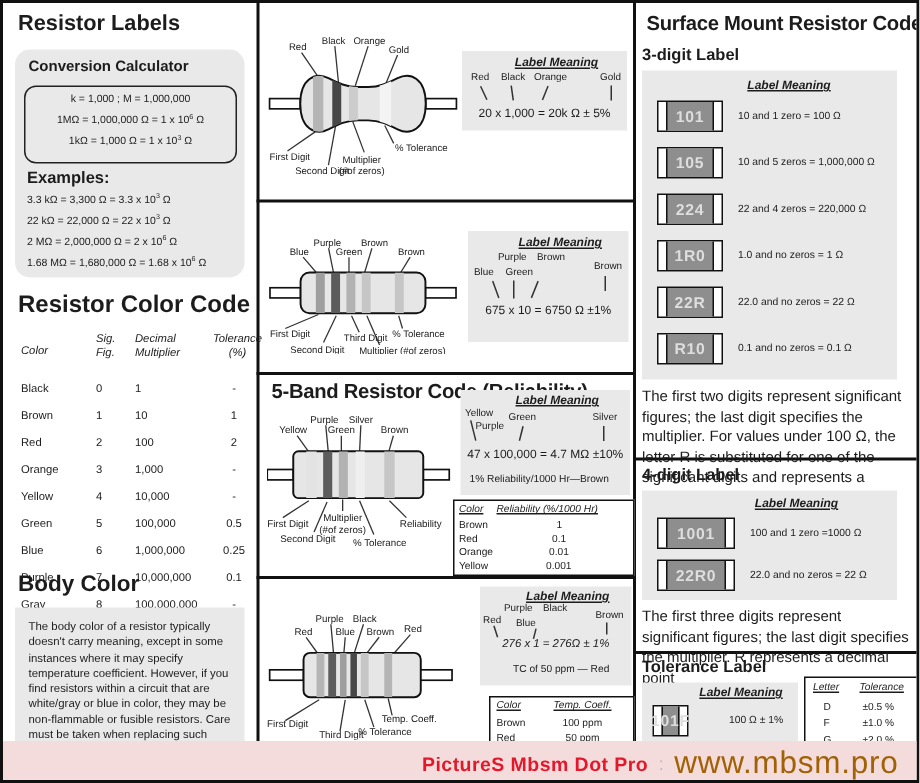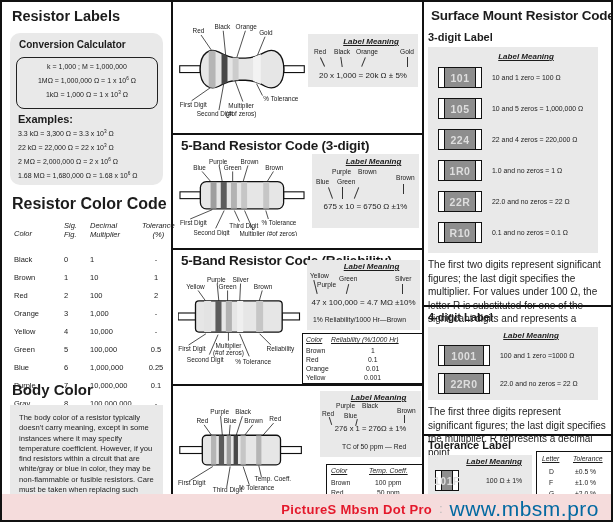--- a/index.html
+++ b/index.html
@@ -134,21 +134,20 @@
     <span class="cname" style="left:26px;top:14px;">Black</span>
     <span class="cname" style="left:48px;top:14px;">Orange</span>
     <span class="cname" style="left:92px;top:14px;">Gold</span>
     <div class="ldr" style="left:14px;top:23px;height:10px;transform:rotate(-25deg);"></div>
     <div class="ldr" style="left:33px;top:23px;height:10px;transform:rotate(-8deg);"></div>
     <div class="ldr" style="left:55px;top:23px;height:10px;transform:rotate(22deg);"></div>
     <div class="ldr" style="left:99px;top:23px;height:10px;"></div>
     <div class="formula" style="left:0;right:0;top:37px;text-align:center;">20 x 1,000 = 20k  Ω ±  5%</div>
   </div>
 
-  <div class="abs sec-title" style="left:179px;top:136px;">5-Band Resistor Code (3-digit)</div>
   <svg class="abs" style="left:176px;top:155px;" width="128" height="79" viewBox="0 0 150 93">
     <line class="ln" x1="28" y1="17" x2="40" y2="31"></line>
       <line class="ln" x1="48" y1="10" x2="52" y2="30"></line>
     <line class="ln" x1="64" y1="17" x2="64" y2="30"></line>
       <line class="ln" x1="82" y1="10" x2="76" y2="30"></line>
     <line class="ln" x1="112" y1="17" x2="104" y2="30"></line>
     <line class="ln" x1="14" y1="73" x2="40" y2="62"></line>
       <line class="ln" x1="44" y1="84" x2="54" y2="63"></line>
     <line class="ln" x1="72" y1="76" x2="66" y2="63"></line>
       <line class="ln" x1="88" y1="86" x2="78" y2="63"></line>
@@ -292,21 +291,21 @@
   <div class="graybox" style="left:318px;top:389px;width:101px;height:66px;">
     <div class="lm-title" style="position:absolute;left:0;right:0;top:2px;">Label Meaning</div>
     <span class="cname" style="left:2px;top:19px;">Red</span>
     <span class="cname" style="left:16px;top:11px;">Purple</span>
     <span class="cname" style="left:24px;top:21px;">Blue</span>
     <span class="cname" style="left:42px;top:11px;">Black</span>
     <span class="cname" style="left:77px;top:16px;">Brown</span>
     <div class="ldr" style="left:10px;top:26px;height:8px;transform:rotate(-18deg);"></div>
     <div class="ldr" style="left:36px;top:28px;height:7px;transform:rotate(14deg);"></div>
     <div class="ldr" style="left:84px;top:24px;height:8px;"></div>
-    <div class="formula" style="left:0;right:0;top:33px;text-align:center;font-size:7.6px;">276  x  1 = 276Ω ±  1%</div>
+    <div class="formula" style="left:0;right:0;top:33px;text-align:center;font-size:7.6px;font-style:italic;">276  x  1 = 276Ω ±  1%</div>
     <div class="note-sm" style="left:22px;top:52px;">TC of 50 ppm — Red</div>
   </div>
   <div class="btable" style="left:324px;top:462px;width:95px;height:58px;">
     <span class="hd" style="left:4px;top:2px;">Color</span>
     <span class="hd" style="left:42px;top:2px;">Temp. Coeff.</span>
     <span class="cell" style="left:4px;top:14px;">Brown</span>
       <span class="cell" style="left:48px;top:14px;">100 ppm</span>
     <span class="cell" style="left:4px;top:24px;">Red</span>
       <span class="cell" style="left:50px;top:24px;">50 ppm</span>
   </div>
@@ -375,16 +374,16 @@
       <span class="cell" style="left:38px;top:16px;">±0.5 %</span>
     <span class="cell" style="left:12px;top:27px;">F</span>
       <span class="cell" style="left:38px;top:27px;">±1.0 %</span>
     <span class="cell" style="left:12px;top:38px;">G</span>
       <span class="cell" style="left:38px;top:38px;">±2.0 %</span>
   </div>
 
   <div class="wm">
     <span style="font-size:13px;font-weight:bold;color:#e4182b;letter-spacing:0.3px;">PictureS Mbsm Dot Pro</span>
     <span style="font-size:12px;color:#b9b9b9;margin:0 7px;">:</span>
-    <span style="font-size:21px;color:#0369a1;letter-spacing:0.5px;">www.mbsm.pro</span>
+    <span style="font-size:21px;color:#a16207;letter-spacing:0.5px;">www.mbsm.pro</span>
   </div>
 
 </div>
 
 </body></html>

